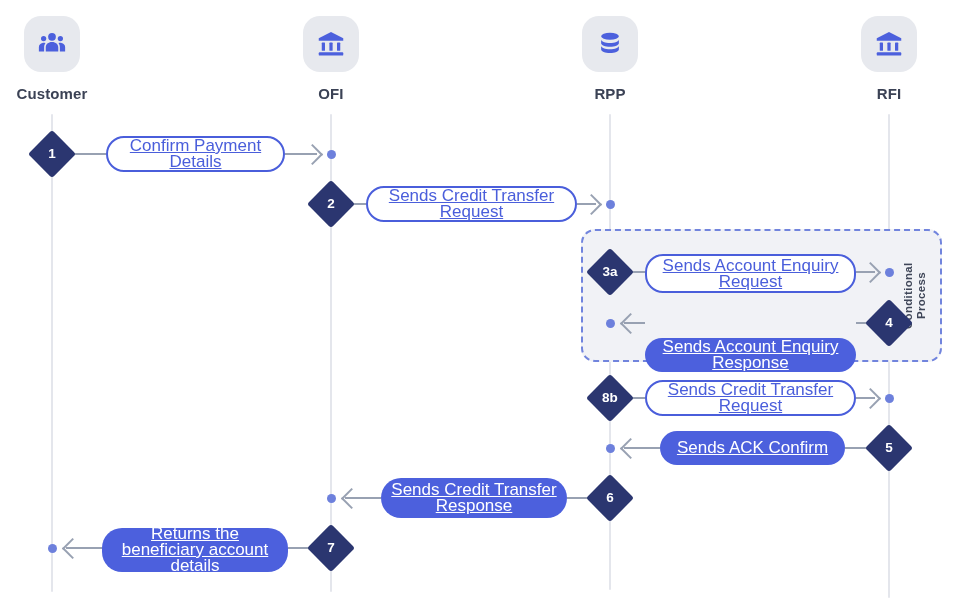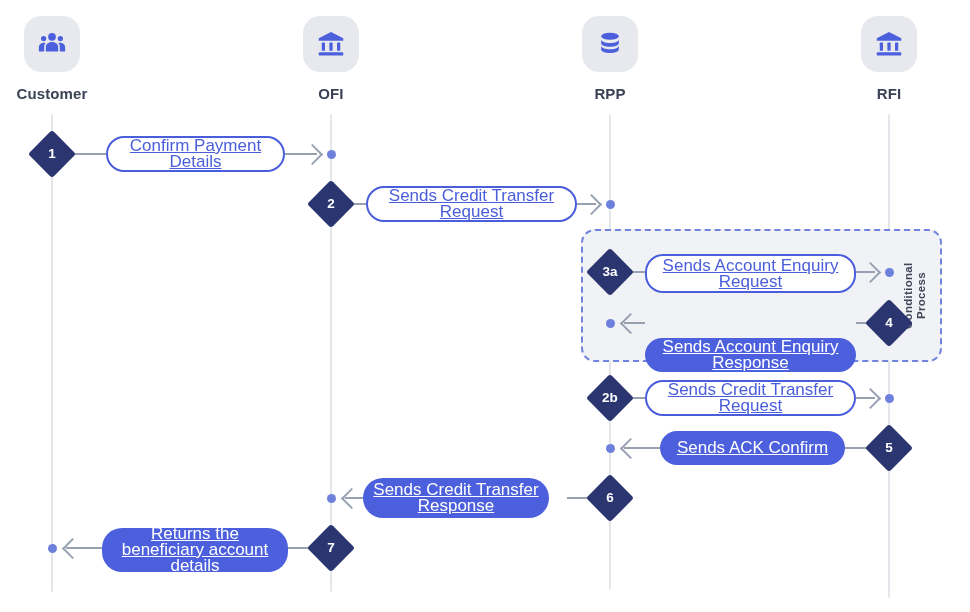--- a/index.html
+++ b/index.html
@@ -243,40 +243,40 @@
         <div class="badge" style="left: 872px; top: 306px;"></div>
         <div class="badge-text" style="left: 865px; top: 316px;">4</div>
         <div class="pill filled" style="left: 645px; top: 306px; width: 211px; height: 34px; border-radius: 17px; margin-top: 32px;">Sends Account Enquiry Response</div>
       </div>
       <div>
         <div class="msg-line" style="left: 626px; width: 19px; top: 397px;"></div>
         <div class="msg-line" style="top: 397px; left: 856px; width: 19px;"></div>
         <div class="arrowhead right" style="top: 391px; left: 863px;"></div>
         <div class="endpoint-dot" style="left: 884.5px; top: 393.5px;"></div>
         <div class="badge" style="left: 593px; top: 381px;"></div>
-        <div class="badge-text" style="left: 586px; top: 391px;">2b</div>
+        <div class="badge-text" style="left: 586px; top: 391px;">8b</div>
         <div class="pill outline" style="left: 645px; top: 380px; width: 211px; height: 36px; border-radius: 18px;">Sends Credit Transfer Request</div>
       </div>
       <div>
         <div class="msg-line" style="left: 845px; width: 28px; top: 447px;"></div>
         <div class="msg-line" style="top: 447px; left: 624px; width: 36px;"></div>
         <div class="arrowhead left" style="top: 441px; left: 623px;"></div>
         <div class="endpoint-dot" style="left: 605.5px; top: 443.5px;"></div>
         <div class="badge" style="left: 872px; top: 431px;"></div>
         <div class="badge-text" style="left: 865px; top: 441px;">5</div>
         <div class="pill filled" style="left: 660px; top: 431px; width: 185px; height: 34px; border-radius: 17px;">Sends ACK Confirm</div>
       </div>
       <div>
         <div class="msg-line" style="left: 567px; width: 27px; top: 497px;"></div>
         <div class="msg-line" style="top: 497px; left: 345px; width: 36px;"></div>
         <div class="arrowhead left" style="top: 491px; left: 344px;"></div>
         <div class="endpoint-dot" style="left: 326.5px; top: 493.5px;"></div>
         <div class="badge" style="left: 593px; top: 481px;"></div>
         <div class="badge-text" style="left: 586px; top: 491px;">6</div>
-        <div class="pill filled" style="left: 363px; top: 478px; width: 186px; height: 40px; border-radius: 20px;">Sends Credit Transfer Response</div>
+        <div class="pill filled" style="left: 381px; top: 478px; width: 186px; height: 40px; border-radius: 20px;">Sends Credit Transfer Response</div>
       </div>
       <div>
         <div class="msg-line" style="left: 288px; width: 27px; top: 547px;"></div>
         <div class="msg-line" style="top: 547px; left: 66px; width: 36px;"></div>
         <div class="arrowhead left" style="top: 541px; left: 65px;"></div>
         <div class="endpoint-dot" style="left: 47.5px; top: 543.5px;"></div>
         <div class="badge" style="left: 314px; top: 531px;"></div>
         <div class="badge-text" style="left: 307px; top: 541px;">7</div>
         <div class="pill filled" style="left: 102px; top: 528px; width: 186px; height: 44px; border-radius: 20px;">Returns the beneficiary account details</div>
       </div>

